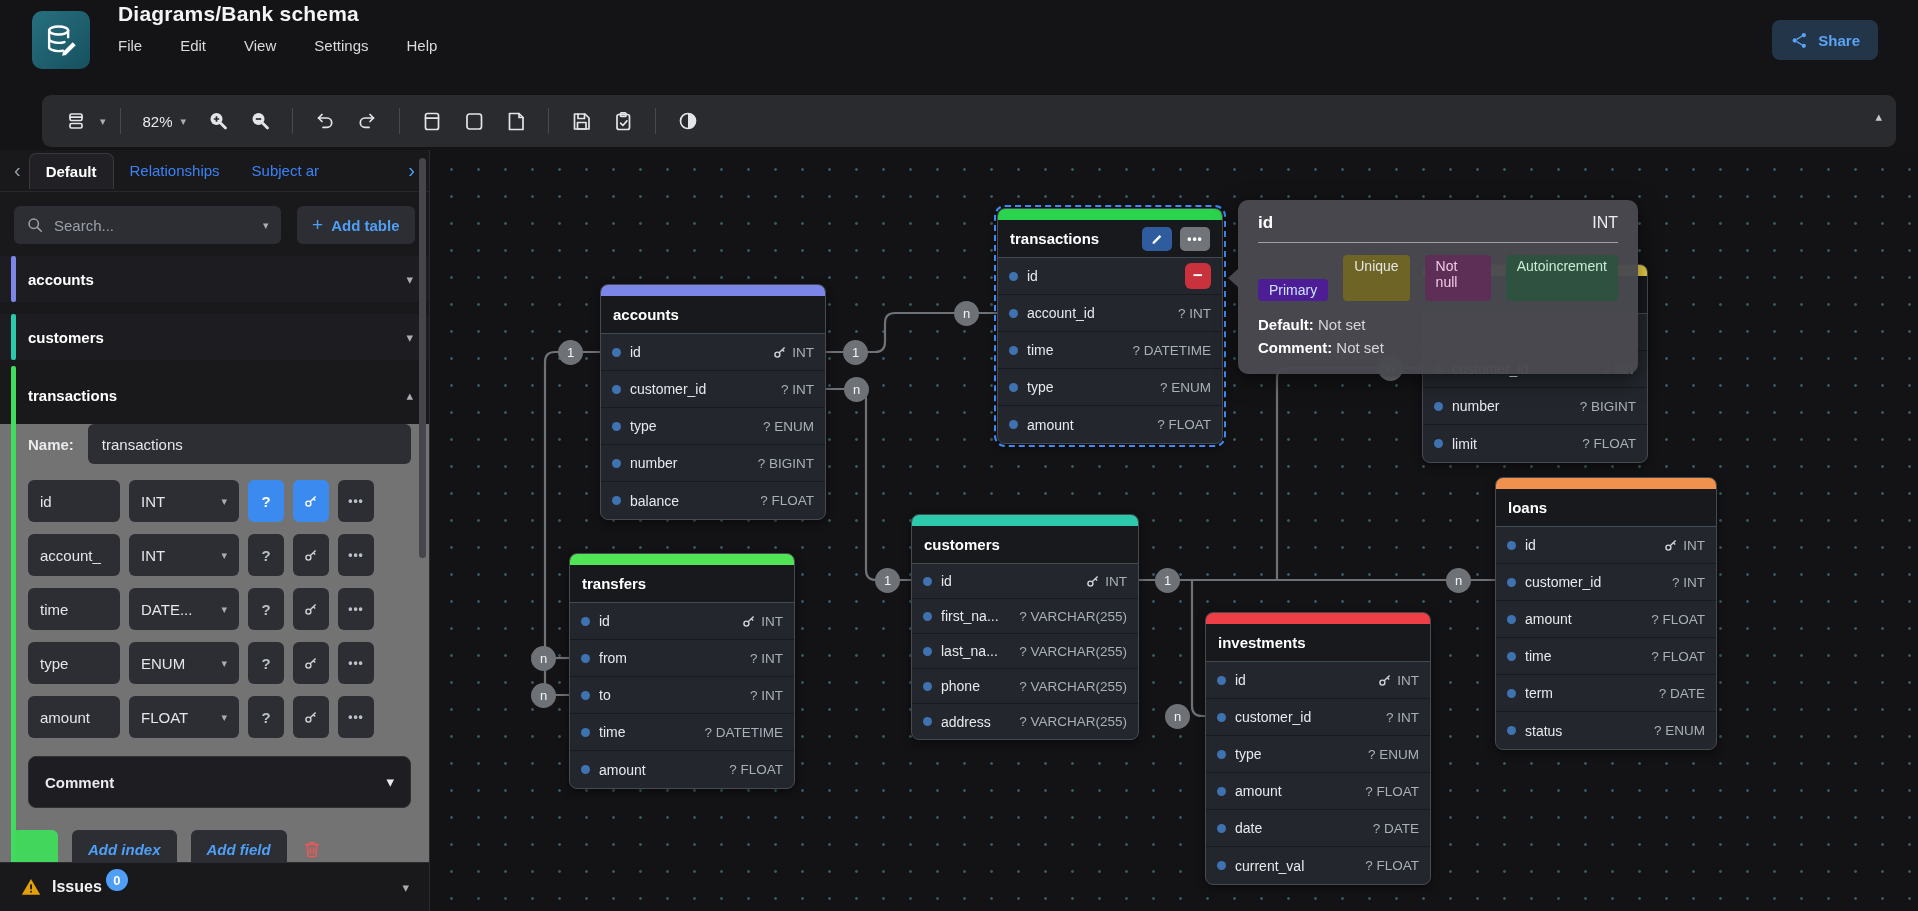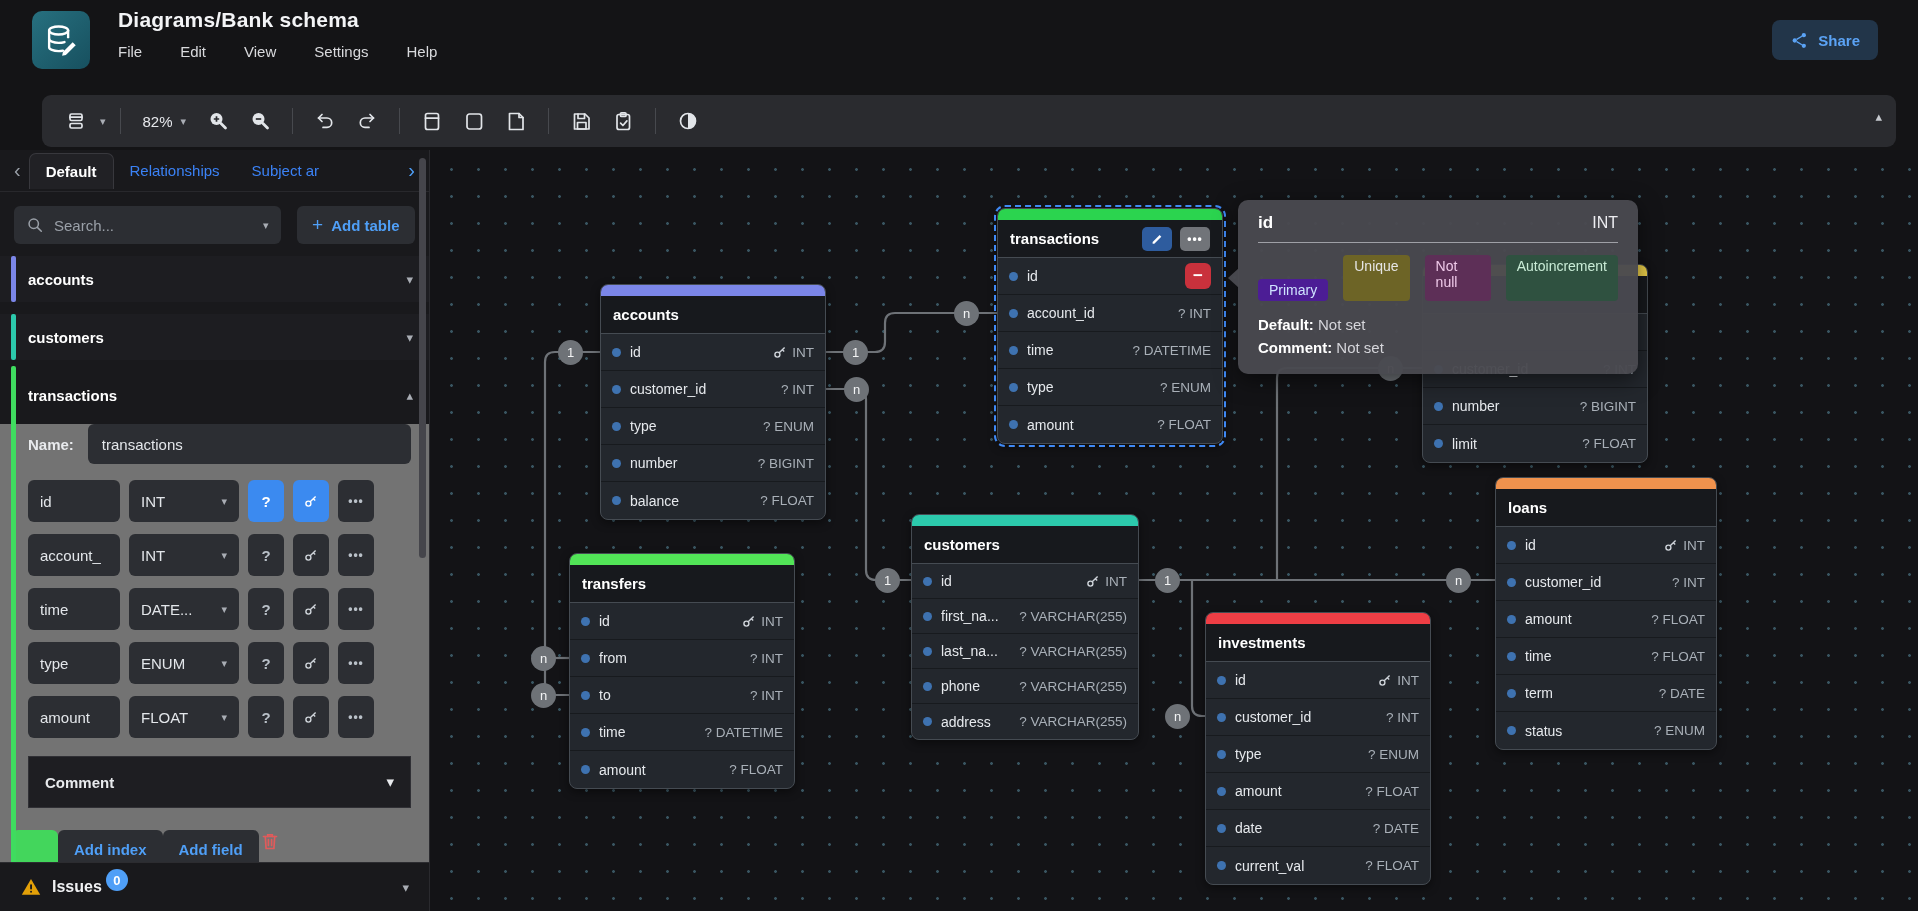--- a/index.html
+++ b/index.html
@@ -4,21 +4,21 @@
 <style>
   *{box-sizing:border-box;margin:0;padding:0;}
   html,body{width:1918px;height:911px;overflow:hidden;background:#141416;
     font-family:"Liberation Sans","DejaVu Sans",sans-serif;color:#e8eaed;}
 
   
   .topbar{position:absolute;left:0;top:0;width:1918px;height:150px;background:#141416;z-index:40;}
   .logo{position:absolute;left:32px;top:11px;width:58px;height:58px;border-radius:10px;
     background:linear-gradient(135deg,#2b7citeal,#174b5b);background:linear-gradient(135deg,#27707f,#17505f);
     display:flex;align-items:center;justify-content:center;}
-  .hcol{position:absolute;left:118px;top:8px;}
+  .hcol{position:absolute;left:118px;top:2px;}
   .htitle{font-size:21px;font-weight:bold;color:#f3f4f6;letter-spacing:.2px;}
   .hmenu{display:flex;align-items:center;gap:38px;margin-top:11px;}
   .hmenu .mi{font-size:15px;color:#d9dadd;cursor:default;}
   .saved-pill{background:#2b2b2f;border-radius:6px;height:32px;display:flex;align-items:center;
     padding:0 16px;font-size:15px;color:#ededf0;margin-left:10px;}
   .share-btn{position:absolute;right:40px;top:20px;height:40px;padding:0 18px;border-radius:8px;
     background:#223549;display:flex;align-items:center;gap:9px;}
   .share-btn span{color:#5ba3f5;font-size:15px;font-weight:bold;}
 
   
@@ -59,25 +59,25 @@
   .namerow input{flex:1;height:40px;background:#2c2e33;border:none;border-radius:6px;outline:none;
     color:#e3e6ea;font-size:15px;padding:0 14px;}
   .frow{display:flex;align-items:center;gap:9px;margin-bottom:12px;}
   .fbox{height:42px;background:#2c2e33;border-radius:6px;display:flex;align-items:center;
     padding:0 12px;font-size:15px;color:#e3e6ea;}
   .fbox.nm{width:92px;}
   .fbox.tp{width:110px;justify-content:space-between;}
   .sq{width:36px;height:42px;background:#2c2e33;border-radius:6px;display:flex;align-items:center;
     justify-content:center;color:#b9c0c8;font-size:15px;font-weight:bold;}
   .sq.on{background:#3b8af0;color:#fff;}
-  .commentbox{margin:18px 0 0 0;height:52px;background:#1e1e22;border:1px solid #303035;border-radius:0;
+  .commentbox{margin:18px 0 0 0;height:52px;background:#1e1e22;border:1px solid #303035;border-radius:8px;
     display:flex;align-items:center;padding:0 16px;}
   .commentbox span{font-size:15px;font-weight:bold;color:#e8eaed;}
   .commentbox .caret{margin-left:auto;}
-  .actrow{display:flex;align-items:flex-start;margin:22px 0 0 0;}
+  .actrow{display:flex;align-items:center;gap:14px;margin:22px 0 0 0;font-style:italic;}
   .swatch{width:46px;height:38px;background:#43d65c;border-radius:6px;margin-left:-16px;}
   .miniBtn{height:38px;padding:0 16px;background:#2c2e33;border-radius:6px;display:flex;align-items:center;
     color:#4f9ff7;font-size:15px;font-weight:bold;}
   .miniBtn:first-of-type{margin-left:34px;}
   .scrollthumb{position:absolute;right:3px;top:8px;width:7px;height:400px;background:#45454b;border-radius:4px;}
 
   .issuesbar{position:absolute;left:0;top:862px;width:430px;height:49px;background:#19191c;
     border-top:1px solid #2c2c30;border-right:1px solid #2a2a2e;display:flex;align-items:center;
     padding:0 20px;z-index:31;}
   .issuesbar .lbl{font-size:16px;font-weight:bold;color:#f0f1f3;margin-left:10px;}

